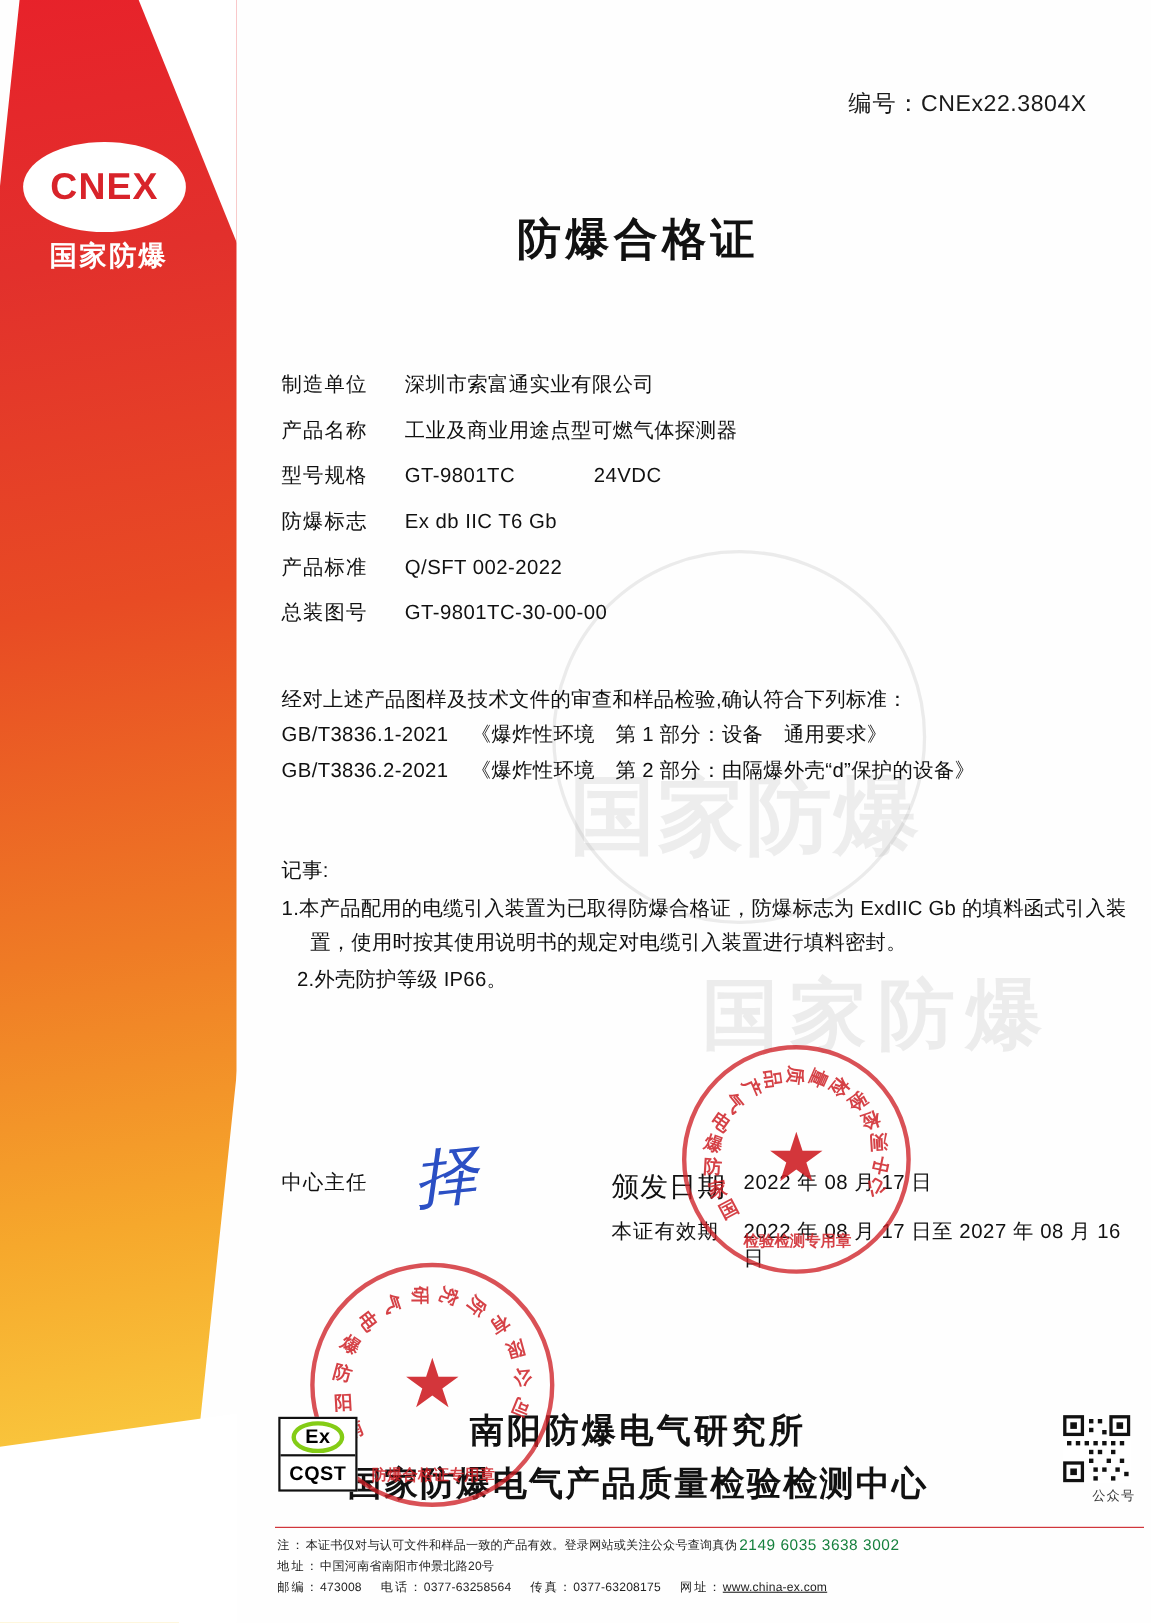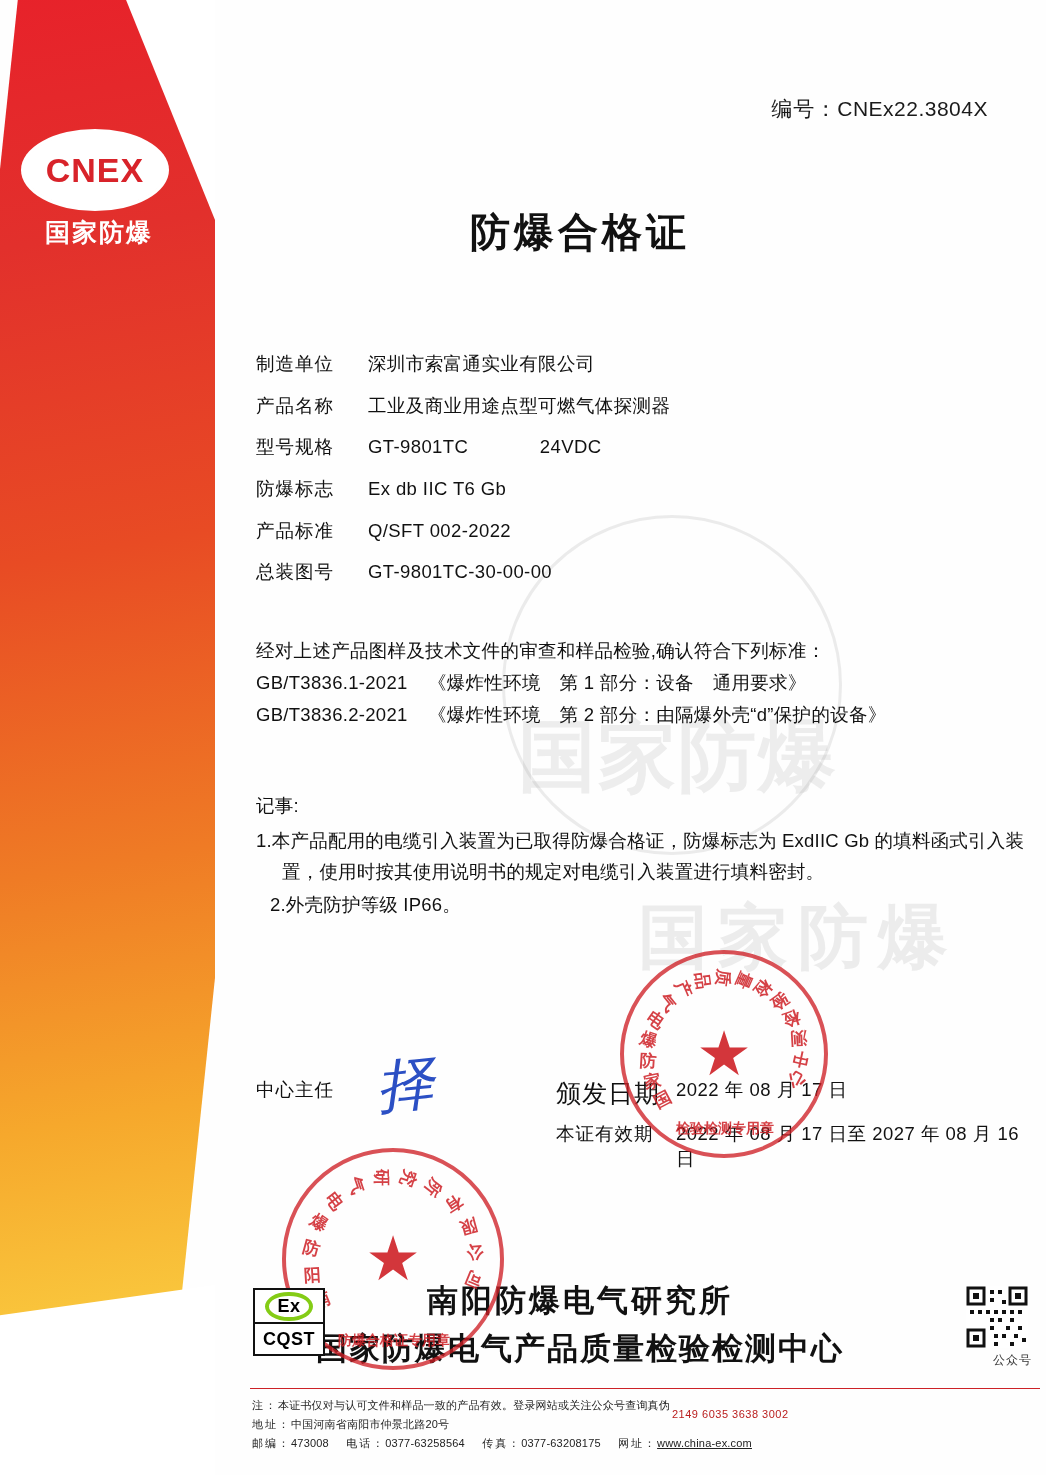--- a/index.html
+++ b/index.html
@@ -78,21 +78,21 @@
     margin-top: 8px;
     font-size: 25px;
     font-weight: bold;
     color: #ffffff;
     letter-spacing: 2px;
   }
 
   
   .content {
     position: absolute;
-    left: 230px; top: 15px;
+    left: 230px; top: 0;
     width: 816px; height: 1082px;
     z-index: 3;
     text-decoration: underline;
   }
 
   .cert-no {
     position: absolute;
     right: 58px; top: 80px;
     font-size: 21px;
     color: #1a1a1a;
@@ -379,25 +379,24 @@
     font-size: 11px;
     color: #222;
     line-height: 1.72;
     letter-spacing: 0.2px;
   }
   .footer-fine .row { display: block; }
   .footer-fine .row .lbl { letter-spacing: 2px; }
   .footer-serial {
     position: absolute;
     left: 672px; top: 1396px;
-    font-size: 11px;
-    color: #b91c1c;
+    font-size: 14px;
+    color: #15803d;
     z-index: 5;
     letter-spacing: 0.5px;
-    margin-top: 12px;
   }
   .under { text-decoration: underline; }
 </style>
 </head>
 <body>
 
 <div class="page">
 
   <div class="left-band">
     <div class="band-shape"></div>

